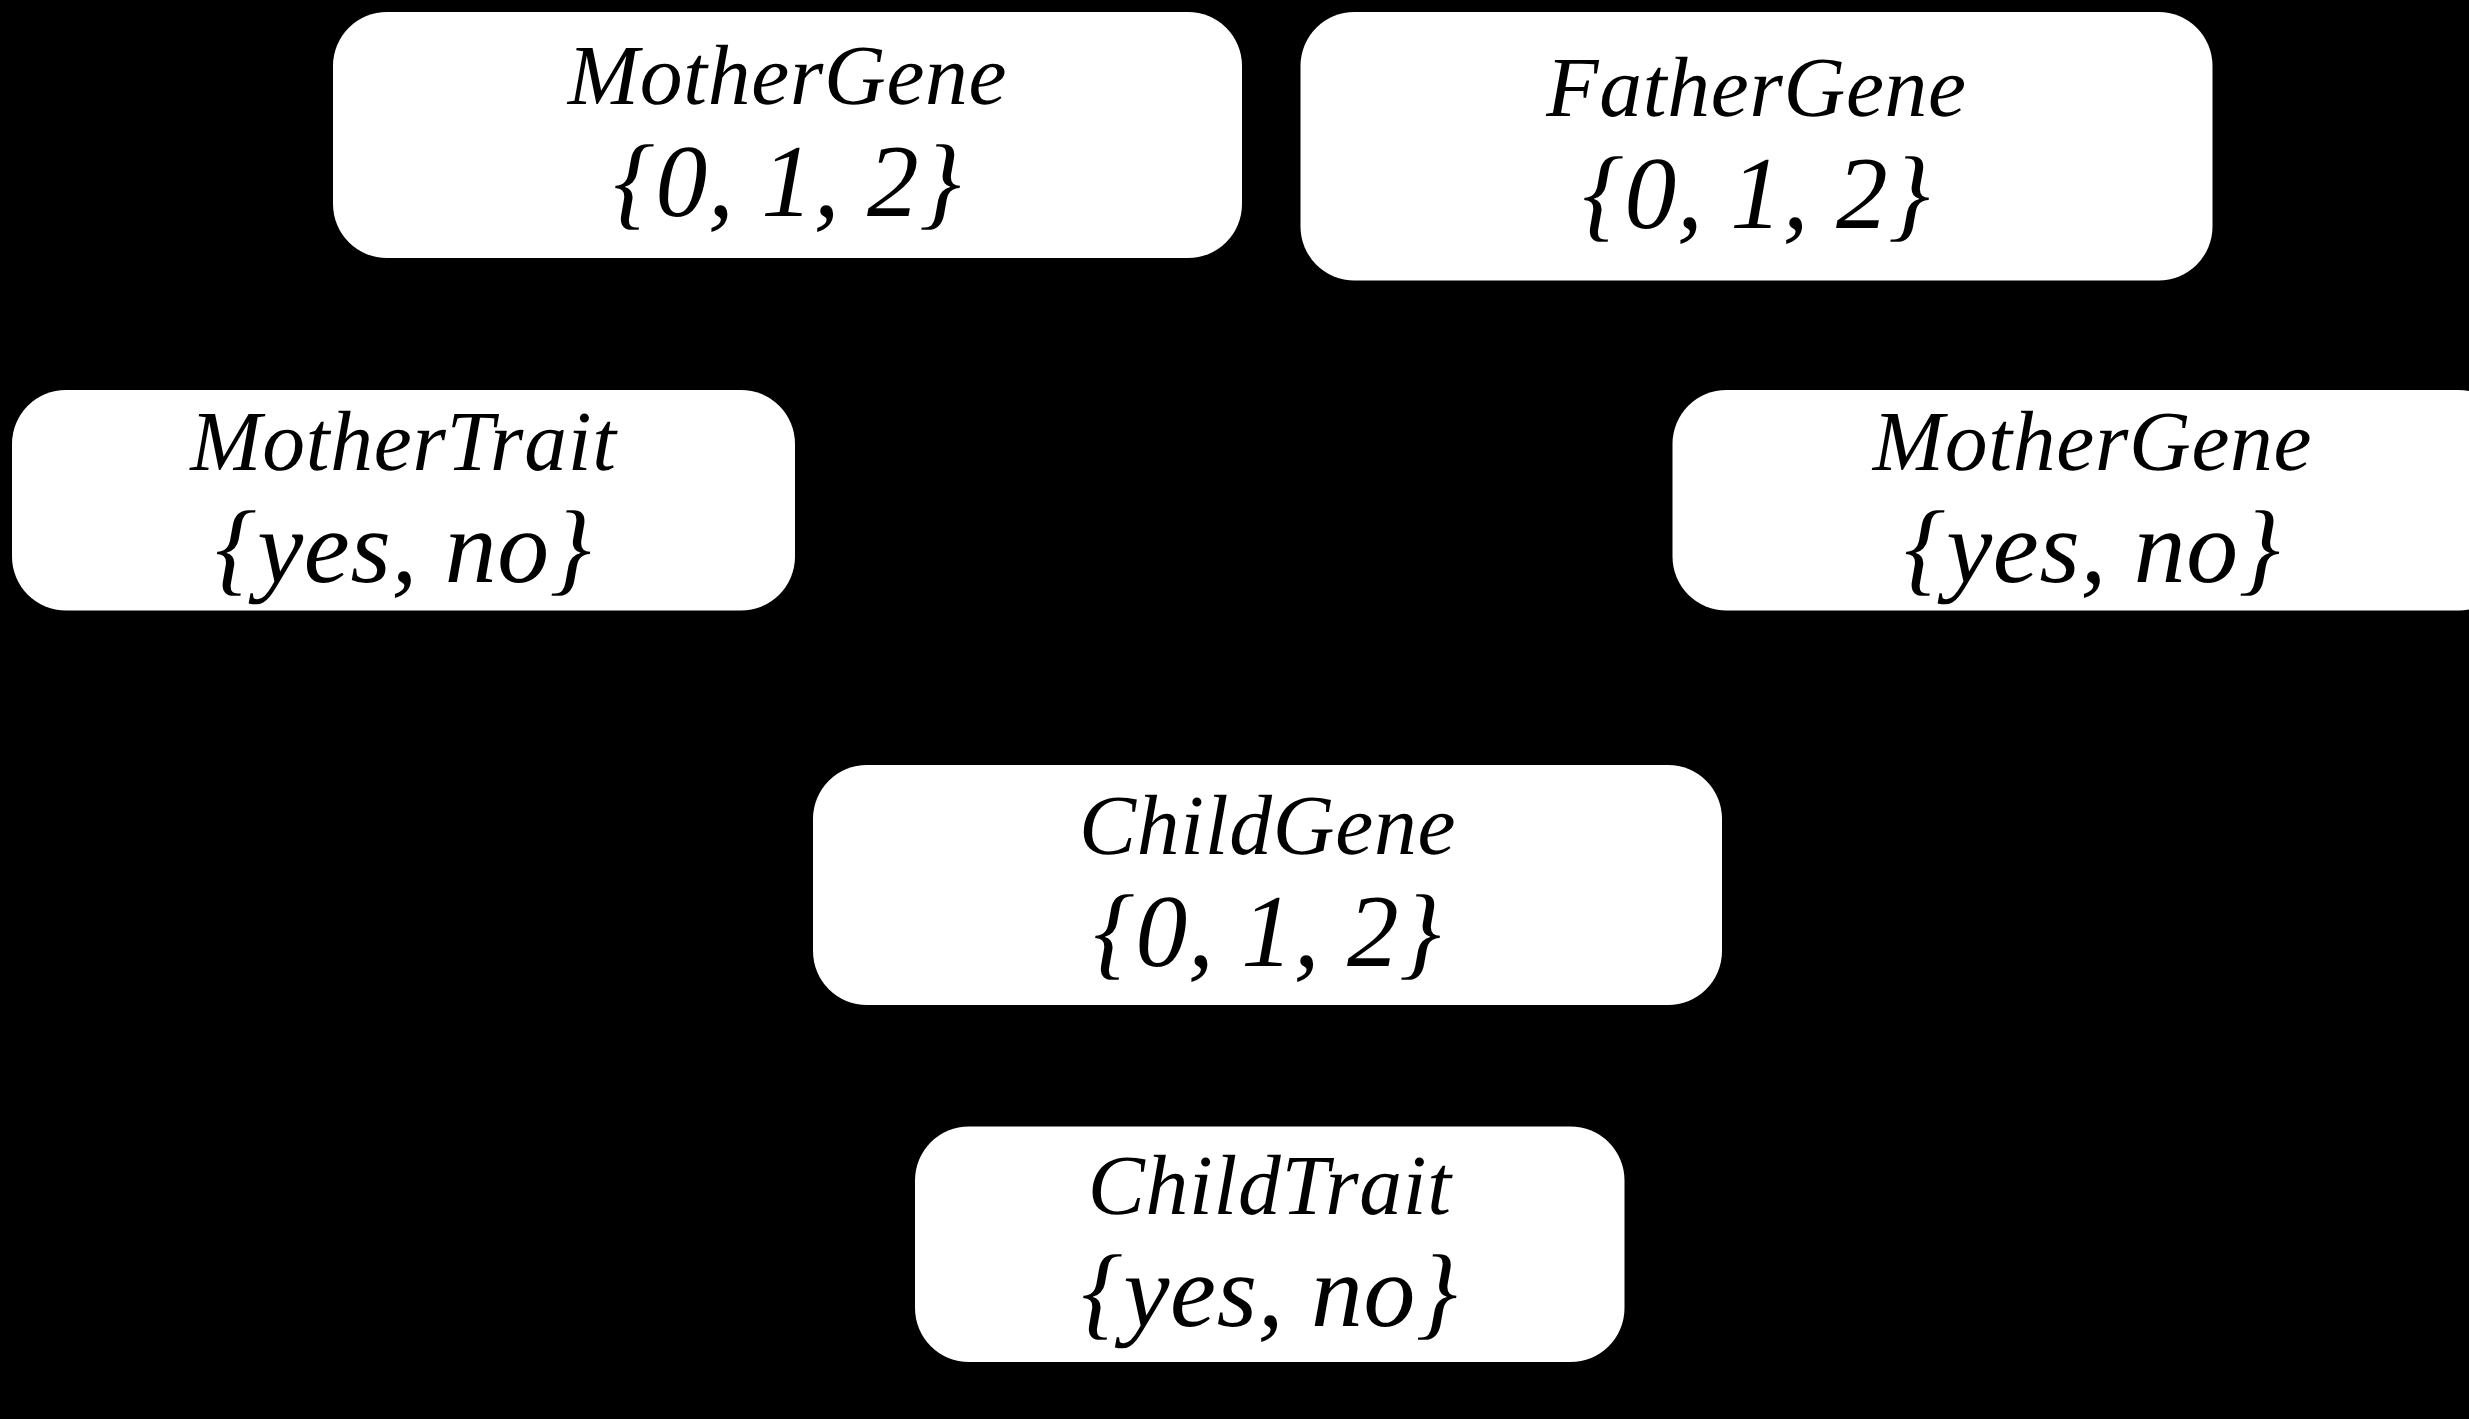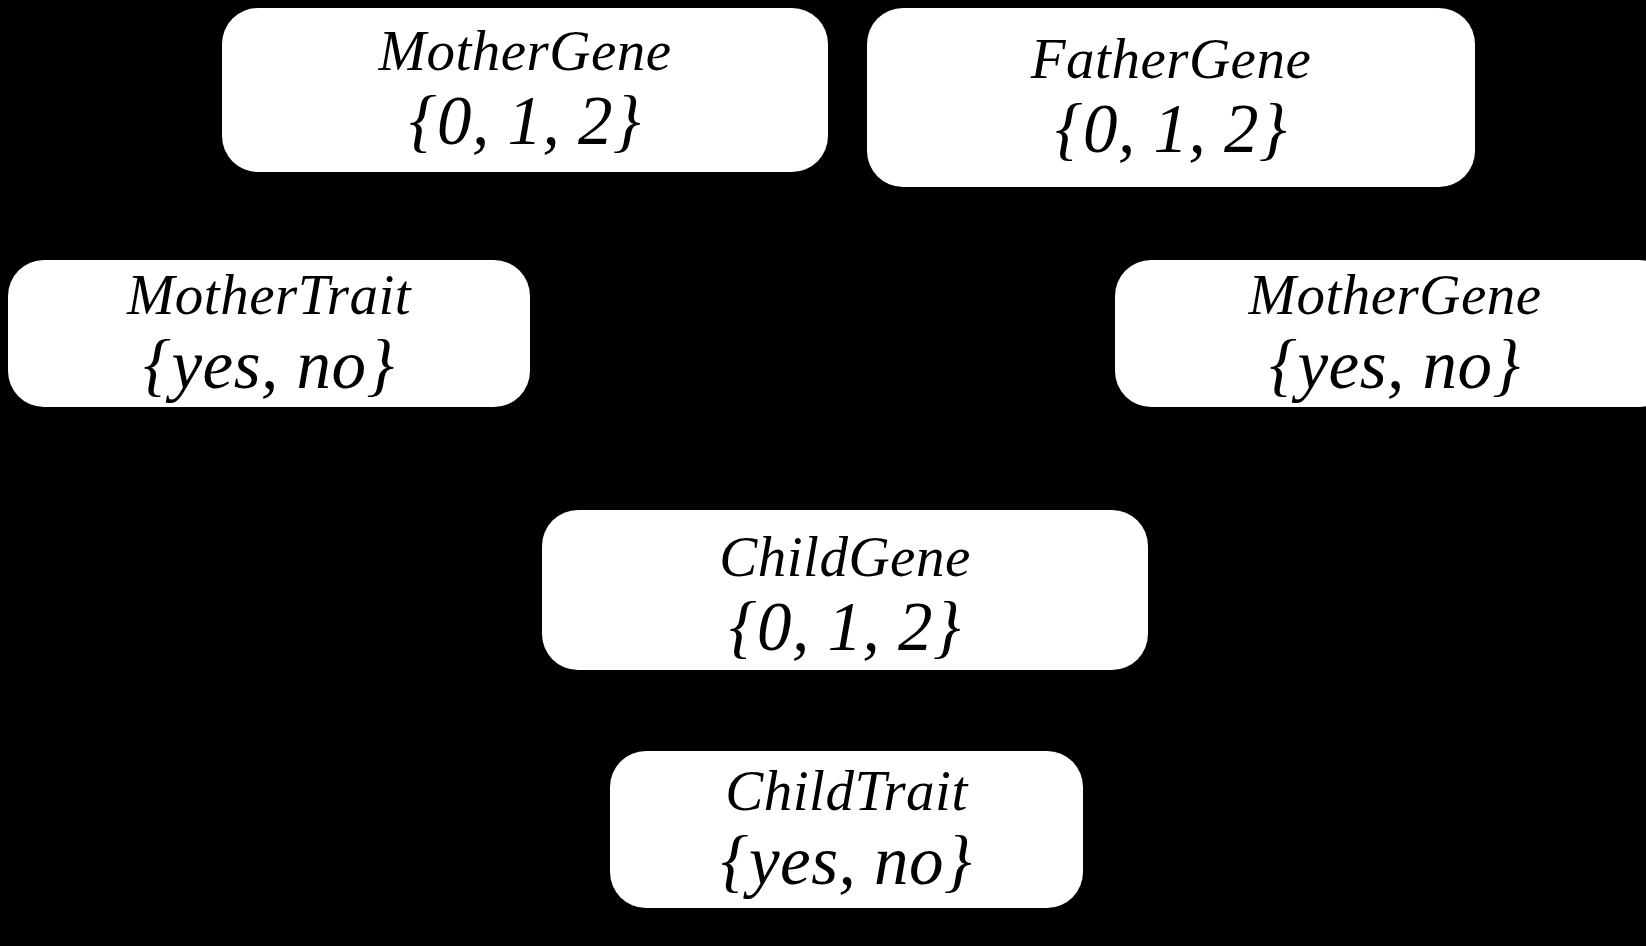--- a/index.html
+++ b/index.html
@@ -40,21 +40,21 @@
     font-size: 69px;
     white-space: nowrap;
     letter-spacing: 0.5px;
   }
 
   
   #node-mother-gene  { left: 222px;  top: 8px;   width: 606px; height: 164px; }
   #node-father-gene  { left: 867px;  top: 8px;   width: 608px; height: 179px; text-align: center; }
   #node-mother-trait { left: 8px;    top: 260px; width: 522px; height: 147px; }
   #node-father-trait { left: 1115px; top: 260px; width: 560px; height: 147px; }
-  #node-child-gene   { left: 542px;  top: 510px; width: 606px; height: 160px; justify-content: flex-end; }
+  #node-child-gene   { left: 542px;  top: 510px; width: 606px; height: 160px; }
   #node-child-trait  { left: 610px;  top: 751px; width: 473px; height: 157px; }
 </style>
 </head>
 <body>
 
 <div id="canvas">
 
   <div class="node" id="node-mother-gene">
     <span class="title">MotherGene</span>
     <span class="domain">{0, 1, 2}</span>

